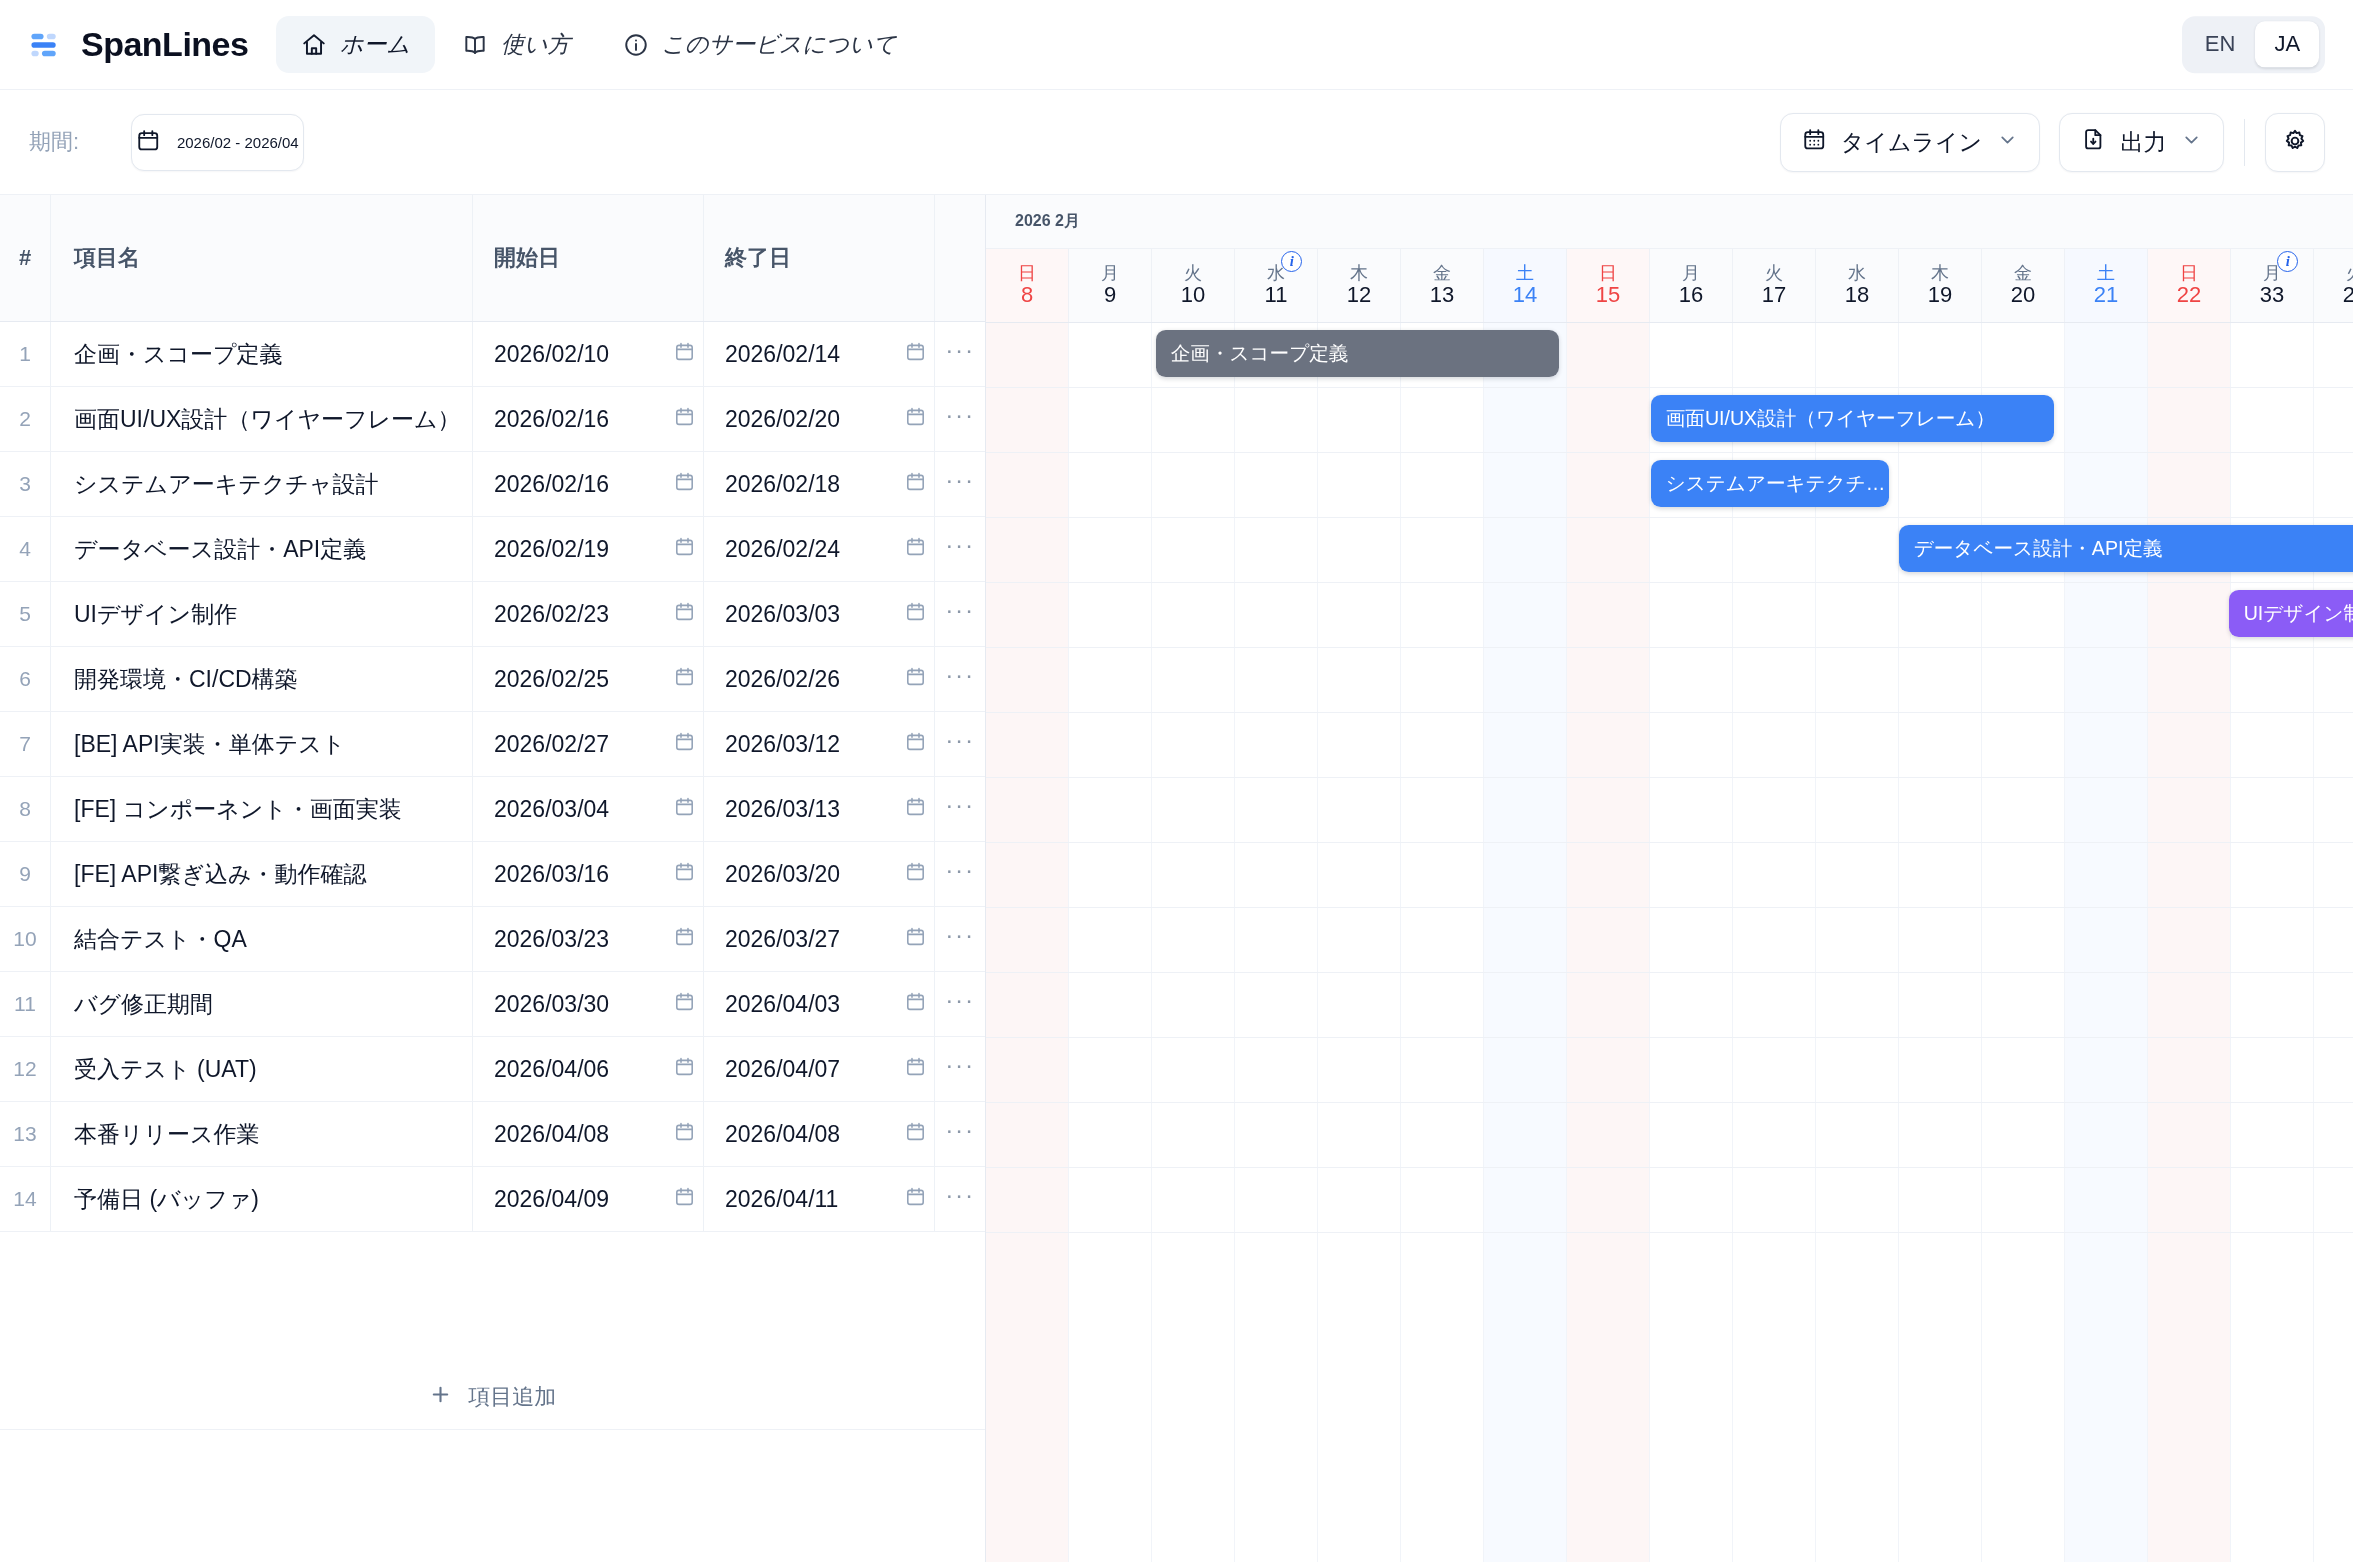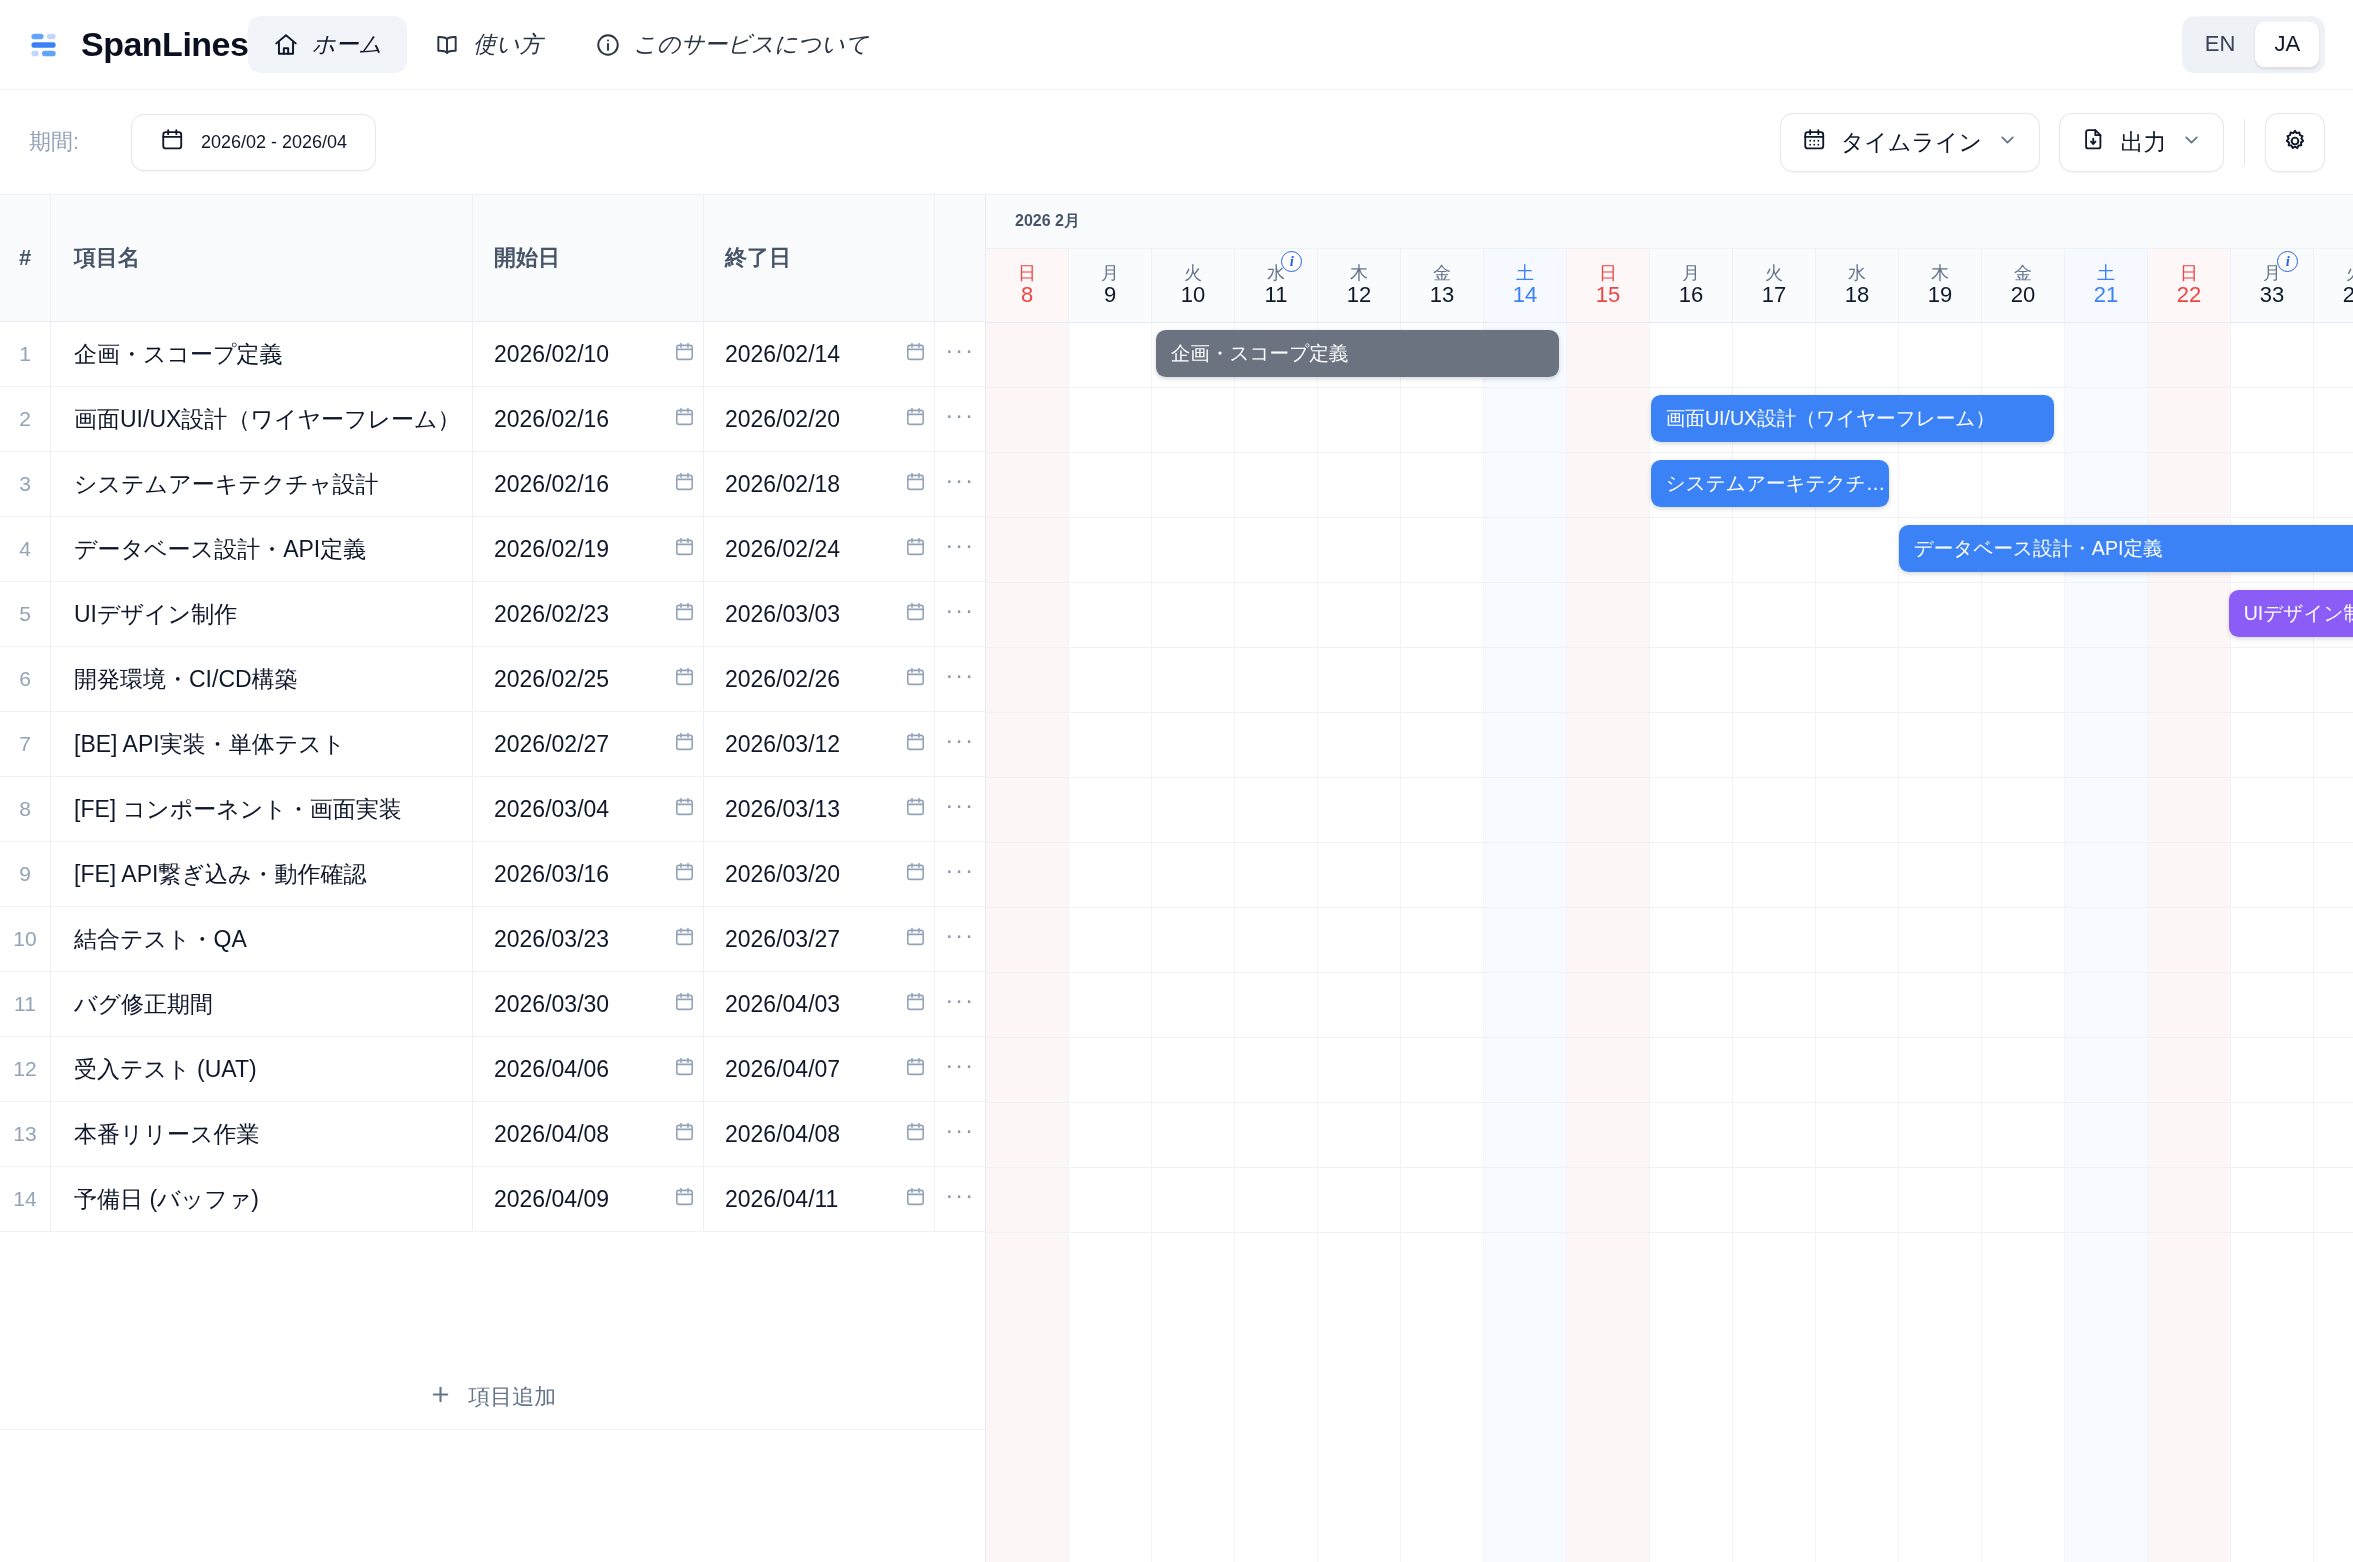--- a/index.html
+++ b/index.html
@@ -16,21 +16,21 @@
 
   
   .topbar {
     height: 90px; flex: 0 0 90px;
     display: flex; align-items: center;
     padding: 0 29px 0 29px;
     border-bottom: 1.6px solid #eef1f6;
     background: #ffffff;
     position: relative;
   }
-  .brand { display: flex; align-items: center; gap: 18px; }
+  .brand { display: flex; align-items: center; gap: 18px; margin-right: 28px; }
   .logo-mark { width: 34px; height: 34px; display: block; }
   .brand-name {
     font-size: 34px; font-weight: 700; letter-spacing: -0.5px;
     color: #0b1020;
   }
   .nav { display: flex; align-items: center; gap: 3px; font-style: italic; }
   .nav-item {
     display: flex; align-items: center; gap: 13px;
     height: 57px; padding: 0 24.5px; border-radius: 13px;
     font-size: 23px; color: #2b3445; cursor: pointer; white-space: nowrap;
@@ -56,23 +56,23 @@
     display: flex; align-items: center;
     padding: 0 29px;
     border-bottom: 1.6px solid #eef1f6;
     background: #ffffff;
     position: relative;
     gap: 34px;
   }
   .range-label { font-size: 22px; color: #94a3b8; margin-right: 18px; }
   .range-chip {
     display: flex; align-items: center; gap: 16.3px;
-    height: 57px; padding: 0 28px;
+    height: 57px; padding: 0 4px;
     border: 1.6px solid #e3e8ef; border-radius: 13px;
-    background: #fff; font-size: 18px; color: #0f172a; cursor: pointer;
+    background: #fff; font-size: 15px; color: #0f172a; cursor: pointer;
     box-shadow: 0 0.8px 1.6px rgba(16,24,40,.04);
   }
   .toolbar-right {
     margin-left: auto; display: flex; align-items: center; gap: 19.6px;
   }
   .tb-btn {
     display: flex; align-items: center; gap: 14.7px;
     height: 59px; padding: 0 21px;
     border: 1.6px solid #e3e8ef; border-radius: 13px;
     background: #fff; font-size: 23px; color: #0f172a; cursor: pointer;

